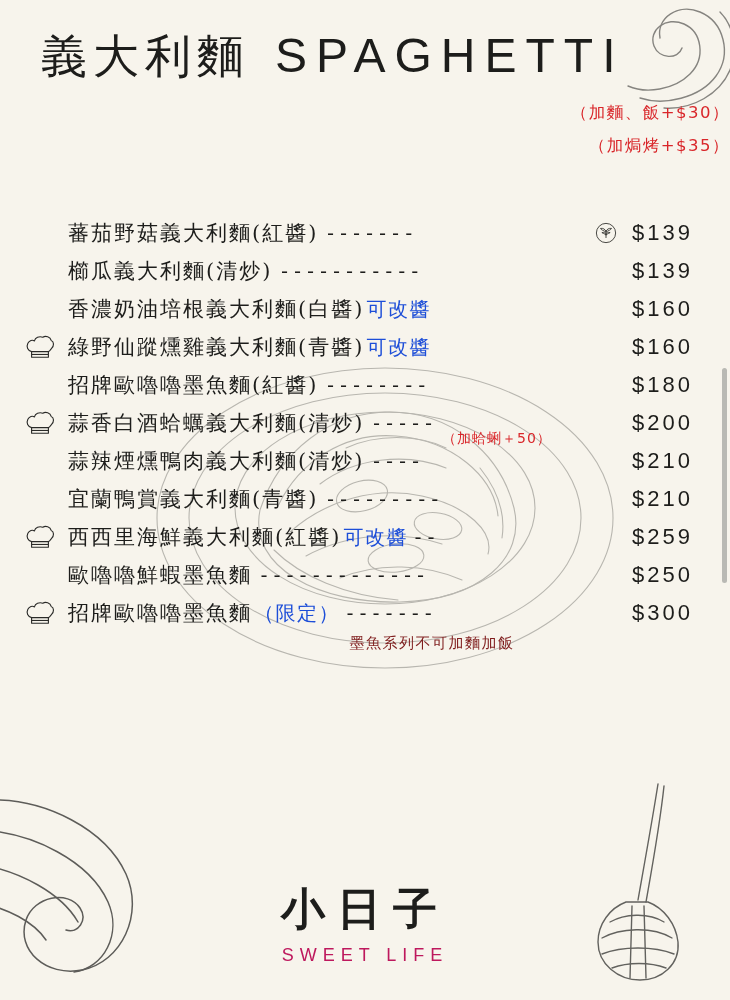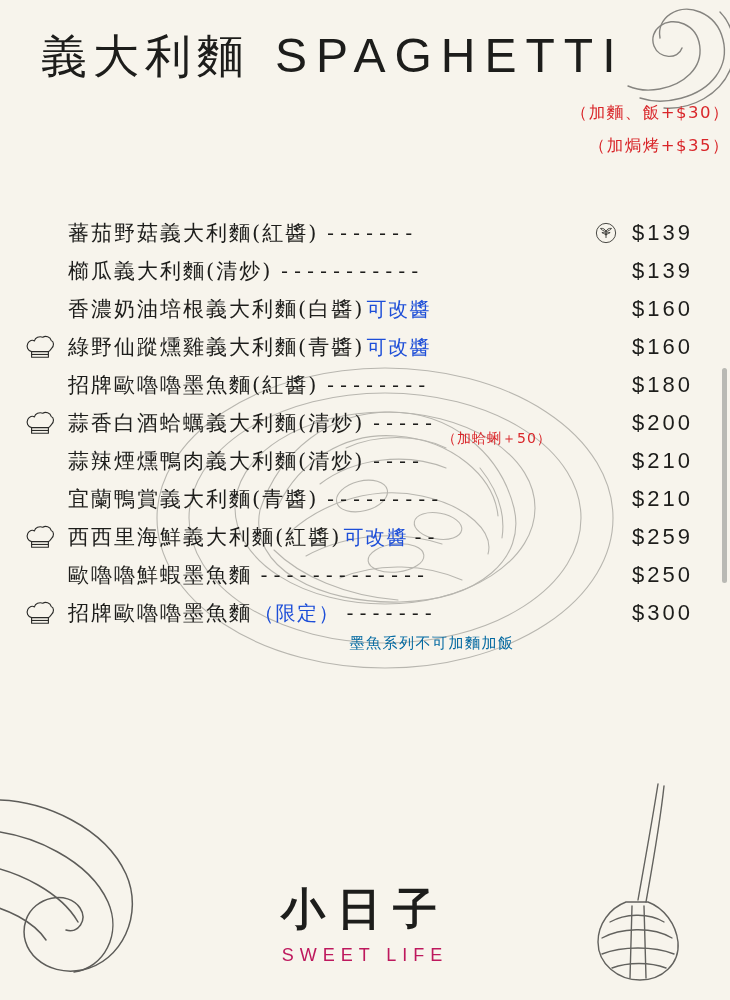--- a/index.html
+++ b/index.html
@@ -129,21 +129,21 @@
   .annot {
     position: absolute;
     color: #d9262a;
     font-size: 14px;
     letter-spacing: 1px;
     white-space: nowrap;
     font-family: "DejaVu Sans", sans-serif;
   }
   .annot-clam { left: 420px; top: -12px; }
   .annot-footer {
-    color: #0369a1;
+    color: #7f1d1d;
     font-size: 15px;
     letter-spacing: 1.5px;
     text-align: center;
     margin-top: 2px;
     padding-left: 130px;
     font-family: "DejaVu Sans", sans-serif;
   }
 
   
   .brand {

